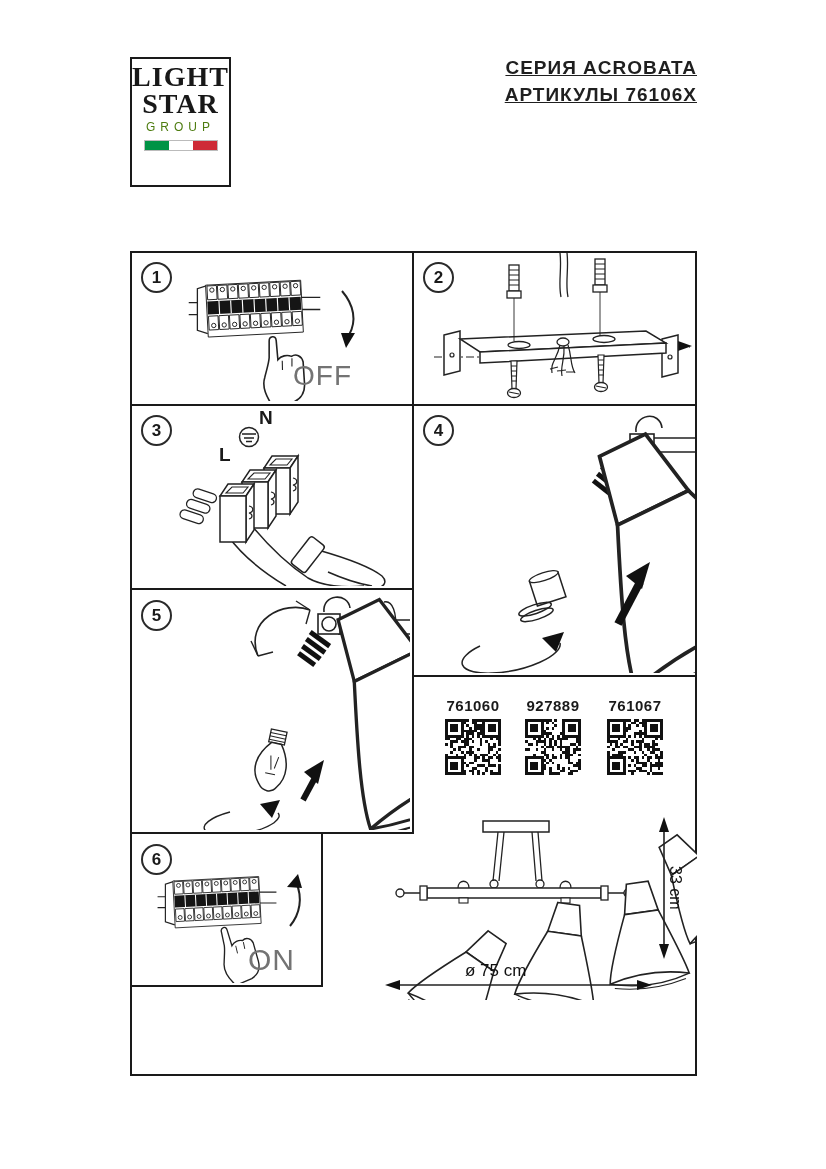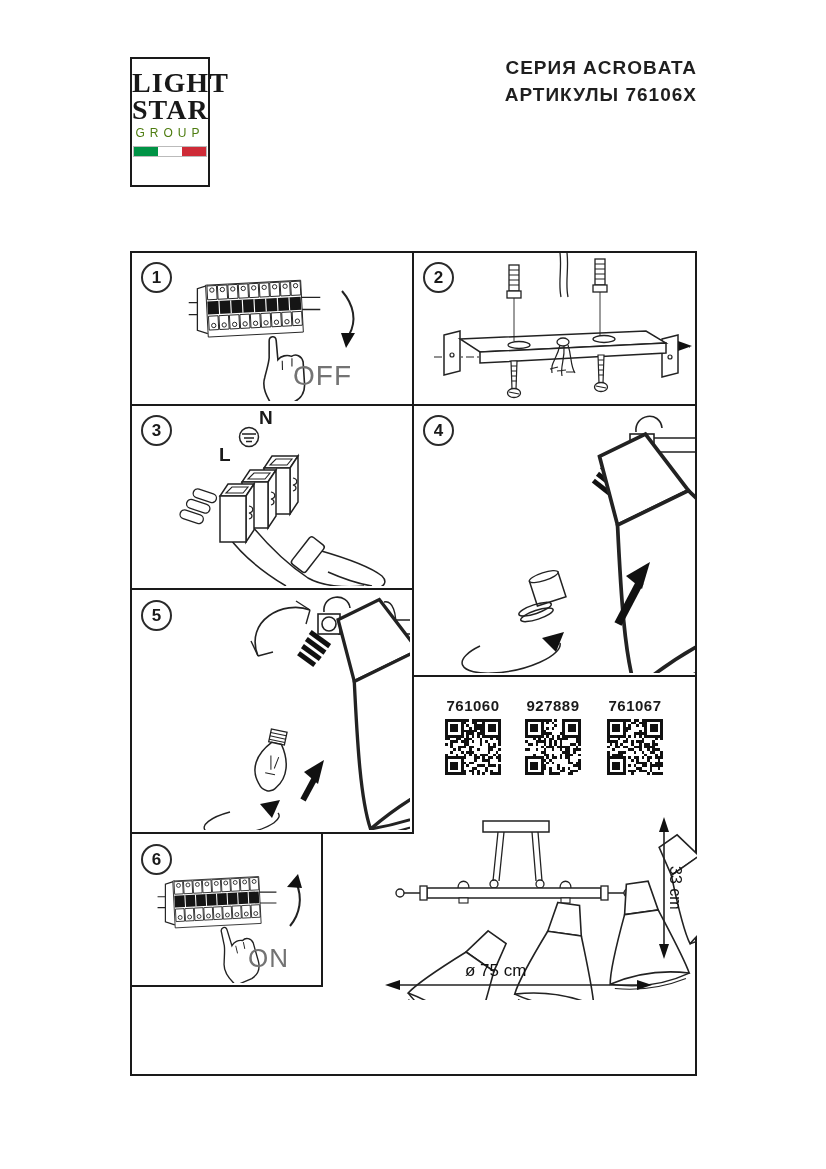--- a/index.html
+++ b/index.html
@@ -1,28 +1,28 @@
 <!DOCTYPE html>
 <html><head>
 <meta charset="utf-8">
 <style>
   html,body{margin:0;padding:0;background:#e8e8e8;}
   #page{position:relative;width:826px;height:1169px;background:#ffffff;overflow:hidden;
         font-family:"Liberation Sans",sans-serif;color:#1a1a1a;}
   .abs{position:absolute;}
   
-  #logo-box{left:130px;top:57px;width:80px;height:130px;border:2px solid #1a1a1a;
-            box-sizing:border-box;text-align:center;padding-top:10px;}
+  #logo-box{left:130px;top:57px;width:101px;height:130px;border:2px solid #1a1a1a;
+            box-sizing:border-box;text-align:center;padding-top:4px;}
   .logo-word{font-family:"Liberation Serif",serif;font-weight:bold;font-size:28px;
              line-height:27px;letter-spacing:1px;color:#181818;}
   .logo-group{font-size:12px;letter-spacing:5px;margin-top:3px;color:#4d7c0f;}
   .flag{width:72px;height:9px;margin:6px auto 0 auto;display:flex;border:1px solid #bbb;box-sizing:content-box;}
   .flag div{flex:1;}
   
-  .hdr{right:129px;text-align:left;font-weight:bold;color:#1f1f1f;}
+  .hdr{right:129px;text-align:left;font-weight:bold;color:#1f1f1f;text-decoration:underline;}
   #hdr-series{top:57px;font-size:19px;letter-spacing:1px;}
   #hdr-articles{top:84px;font-size:19px;letter-spacing:1px;}
   #hdr-title1{top:141px;font-size:21px;letter-spacing:2px;}
   #hdr-title2{top:168px;font-size:21px;letter-spacing:1px;}
   
   #frame{left:130px;top:251px;width:567px;height:825px;border:2px solid #1a1a1a;box-sizing:border-box;}
   .gline{position:absolute;background:#1a1a1a;}
   
   .stepc{width:31px;height:31px;border:2px solid #2a2a2a;border-radius:50%;box-sizing:border-box;
          text-align:center;line-height:27px;font-size:17px;font-weight:bold;background:#fff;}
@@ -269,21 +269,21 @@
     <line x1="171" y1="210" x2="185" y2="184" stroke="#111" stroke-width="6"></line>
     <polygon points="192,170 172,182 186,194" fill="#111"></polygon>
   </svg>
 
   <svg class="abs" style="left:132px;top:834px" width="187" height="149" viewBox="0 0 187 149">
     <use href="#breakers" x="24" y="36" width="122" height="66"></use>
     <path d="M158,92 c10,-12 13,-28 6,-44" fill="none" stroke="#222" stroke-width="2"></path>
     <polygon points="166,40 155,53 170,54" fill="#111"></polygon>
     <use href="#hand" transform="translate(83,84) rotate(-26 28 37) scale(0.85)"></use>
   </svg>
-  <div class="abs draw-label" style="left:248px;top:943px;font-size:26px">ON</div>
+  <div class="abs draw-label" style="left:248px;top:943px;font-size:30px">ON</div>
 
   <div class="abs qr-label" style="left:445px;top:697px">761060</div>
   <div class="abs qr-label" style="left:525px;top:697px">927889</div>
   <div class="abs qr-label" style="left:607px;top:697px">761067</div>
   <div class="abs qr-box" style="left:445px;top:719px">
       <svg width="56" height="56" viewBox="0 0 21 21" shape-rendering="crispEdges" fill="#111">
         <rect x="0" y="0" width="1" height="1"></rect>
         <rect x="1" y="0" width="1" height="1"></rect>
         <rect x="2" y="0" width="1" height="1"></rect>
         <rect x="3" y="0" width="1" height="1"></rect>

